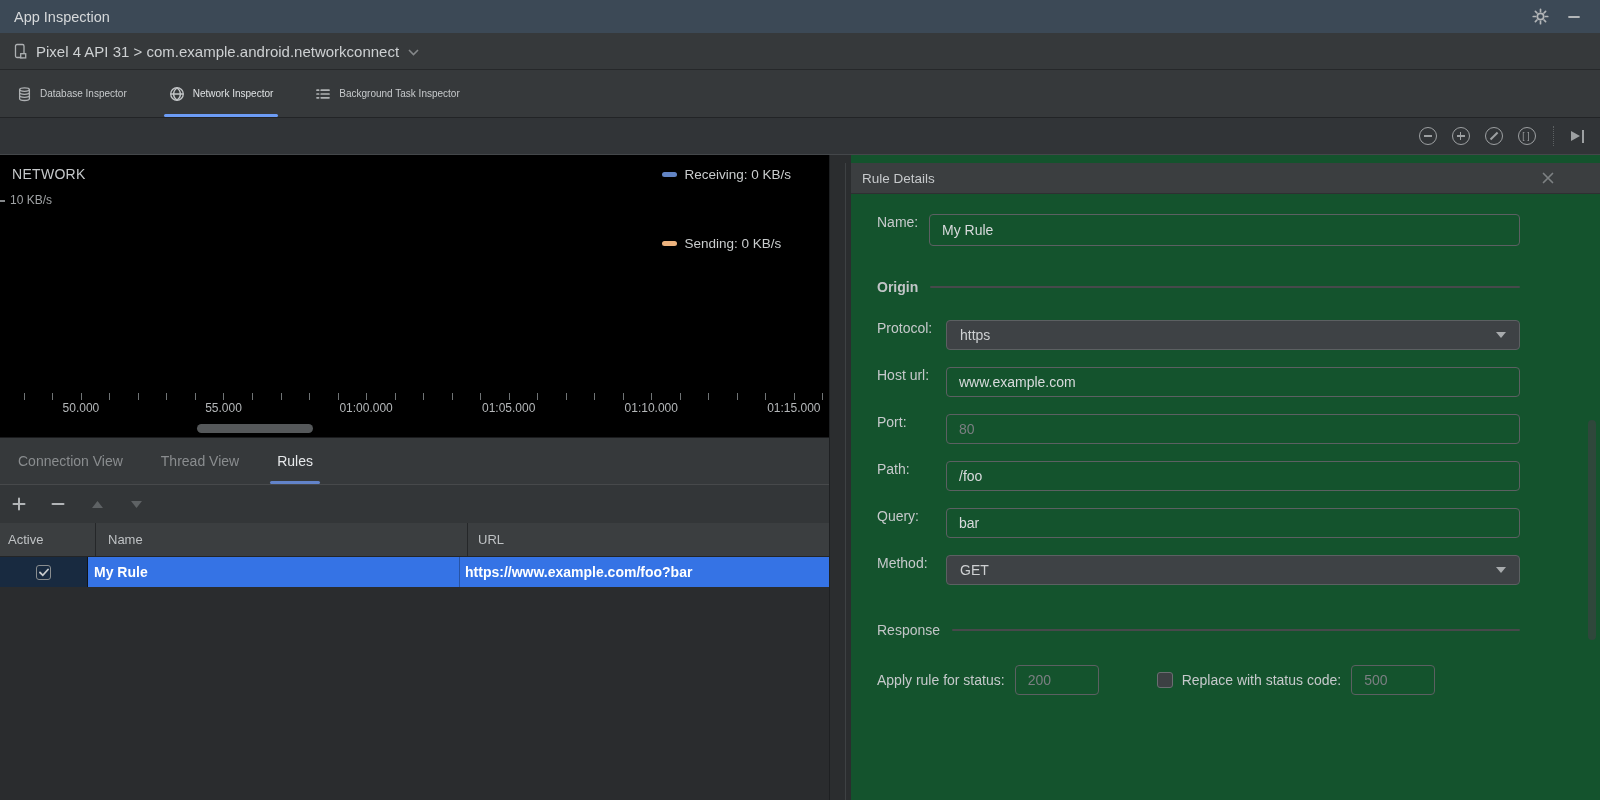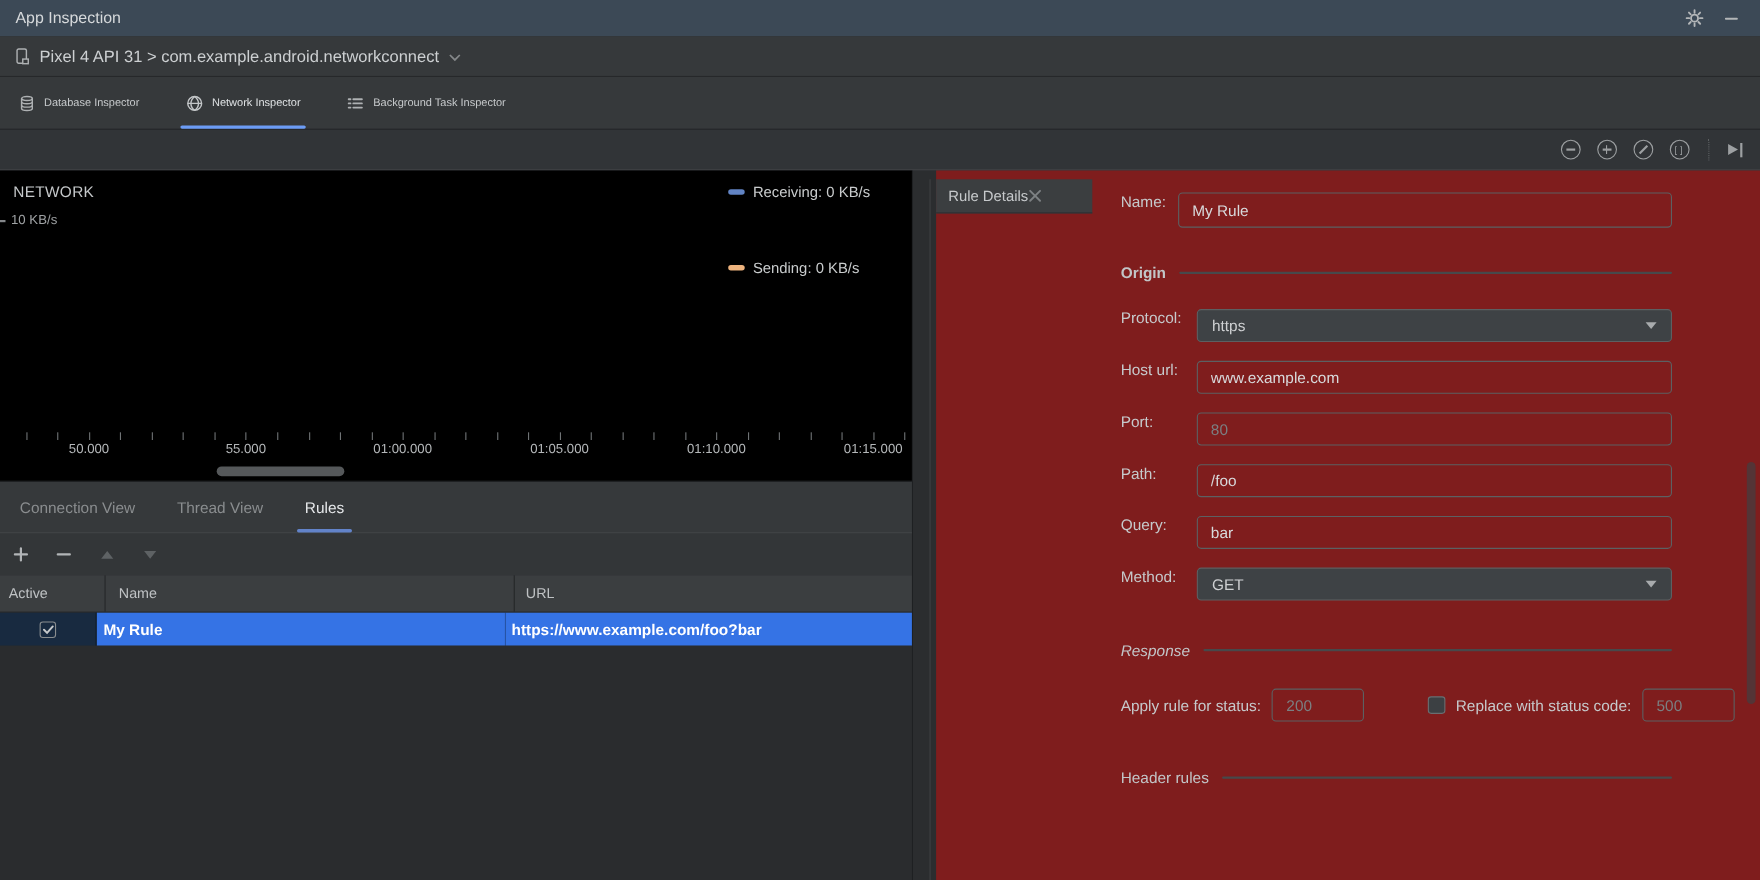--- a/index.html
+++ b/index.html
@@ -73,39 +73,39 @@
   .td.c-url { flex:1; background:#3573e5; padding-left:5px; }
   .td .celltext { color:#ffffff; font-weight:600; }
   .checkbox { width:15px; height:15px; border:1.5px solid #898d8f; border-radius:3px; display:flex; align-items:center; justify-content:center; background:transparent; cursor:pointer; }
   .checkbox svg { display:none; }
   .checkbox.checked svg { display:block; }
   .tfiller { flex:1; background:#2a2c2e; }
 
   
   .gutter { width:21px; flex:none; background:#2b2d2f; position:relative; }
   .gutter::after { content:""; position:absolute; left:15px; top:8px; bottom:0; width:1px; background:#3e4143; }
-  .details { flex:1; display:flex; flex-direction:row; min-width:0; background:#7f1d1d; position:relative; }
+  .details { flex:1; display:flex; flex-direction:column; min-width:0; background:#14532d; position:relative; }
   .dheader { margin-top:8px; height:31px; flex:none; background:#3b3e40; border-bottom:1px solid #2e3032; display:flex; align-items:center; padding:0 46px 0 11px; }
   .dheader .dtitle { font-size:13.5px; color:#c6c9cb; flex:1; }
   .dbody { flex:1; padding:0 80px 0 26px; overflow:hidden; }
   .frow { display:flex; align-items:flex-start; }
   .flabel { flex:none; font-size:14px; color:#c6c9cb; }
   .w-name { width:52px; }
   .w-origin { width:69px; }
   .row-name { margin-top:20px; height:32px; }
   .row-origin { margin-top:17px; height:30px; }
   .row-origin.first { margin-top:24px; }
   .tinput { flex:1; height:100%; background:transparent; border:1px solid #5c6062; border-radius:4px; color:#d8dadc; font-size:14px; font-family:inherit; padding:0 12px; outline:none; min-width:0; }
   .tinput::placeholder { color:#7b7f82; }
   .combo { flex:1; height:100%; background:#3e4245; border:1px solid #5c6062; border-radius:4px; display:flex; align-items:center; justify-content:space-between; padding:0 13px; cursor:pointer; }
   .combo .cval { font-size:14px; color:#ced0d2; }
   .combo .carrow { width:0; height:0; border-left:5px solid transparent; border-right:5px solid transparent; border-top:6px solid #a8abad; }
   .section { display:flex; align-items:center; height:18px; }
   .sec-origin { margin-top:32px;font-weight:bold; }
-  .sec-response { margin-top:36px;font-style:italic; }
+  .sec-response { margin-top:36px; }
   .sec-header-rules { margin-top:42px; }
   .section .slabel { font-size:14px; color:#c2c5c7; flex:none; }
   .section .sline { flex:1; height:2px; background:#47494b; border-radius:1px; margin-left:12px; }
   .row-response { margin-top:26px; height:30px; display:flex; align-items:center; }
   .smallinput { width:84px; height:30px; margin-left:10px; flex:none; }
   .row-response .gap { width:58px; flex:none; }
   .ucheckbox { width:16px; height:16px; background:#3c4043; border:1px solid #6a6e71; border-radius:3px; flex:none; cursor:pointer; }
   .row-response .rlabel { margin-left:9px; }
   .vthumb { position:absolute; right:4px; top:265px; width:8px; height:220px; border-radius:4px; background:#3e4143; opacity:.65; }
 
@@ -386,22 +386,18 @@
 
         <div class="row-response">
           <span class="flabel">Apply rule for status:</span>
           <input class="tinput smallinput" type="text" placeholder="200" style="">
           <span class="gap"></span>
           <span class="ucheckbox"></span>
           <span class="flabel rlabel">Replace with status code:</span>
           <input class="tinput smallinput" type="text" placeholder="500" style="">
         </div>
 
-        <div class="section sec-header-rules">
-          <span class="slabel">Header rules</span>
-          <span class="sline"></span>
-        </div>
 
       </div>
       <div class="vthumb"></div>
     </div>
   </div>
 </div>
 
 </body></html>

